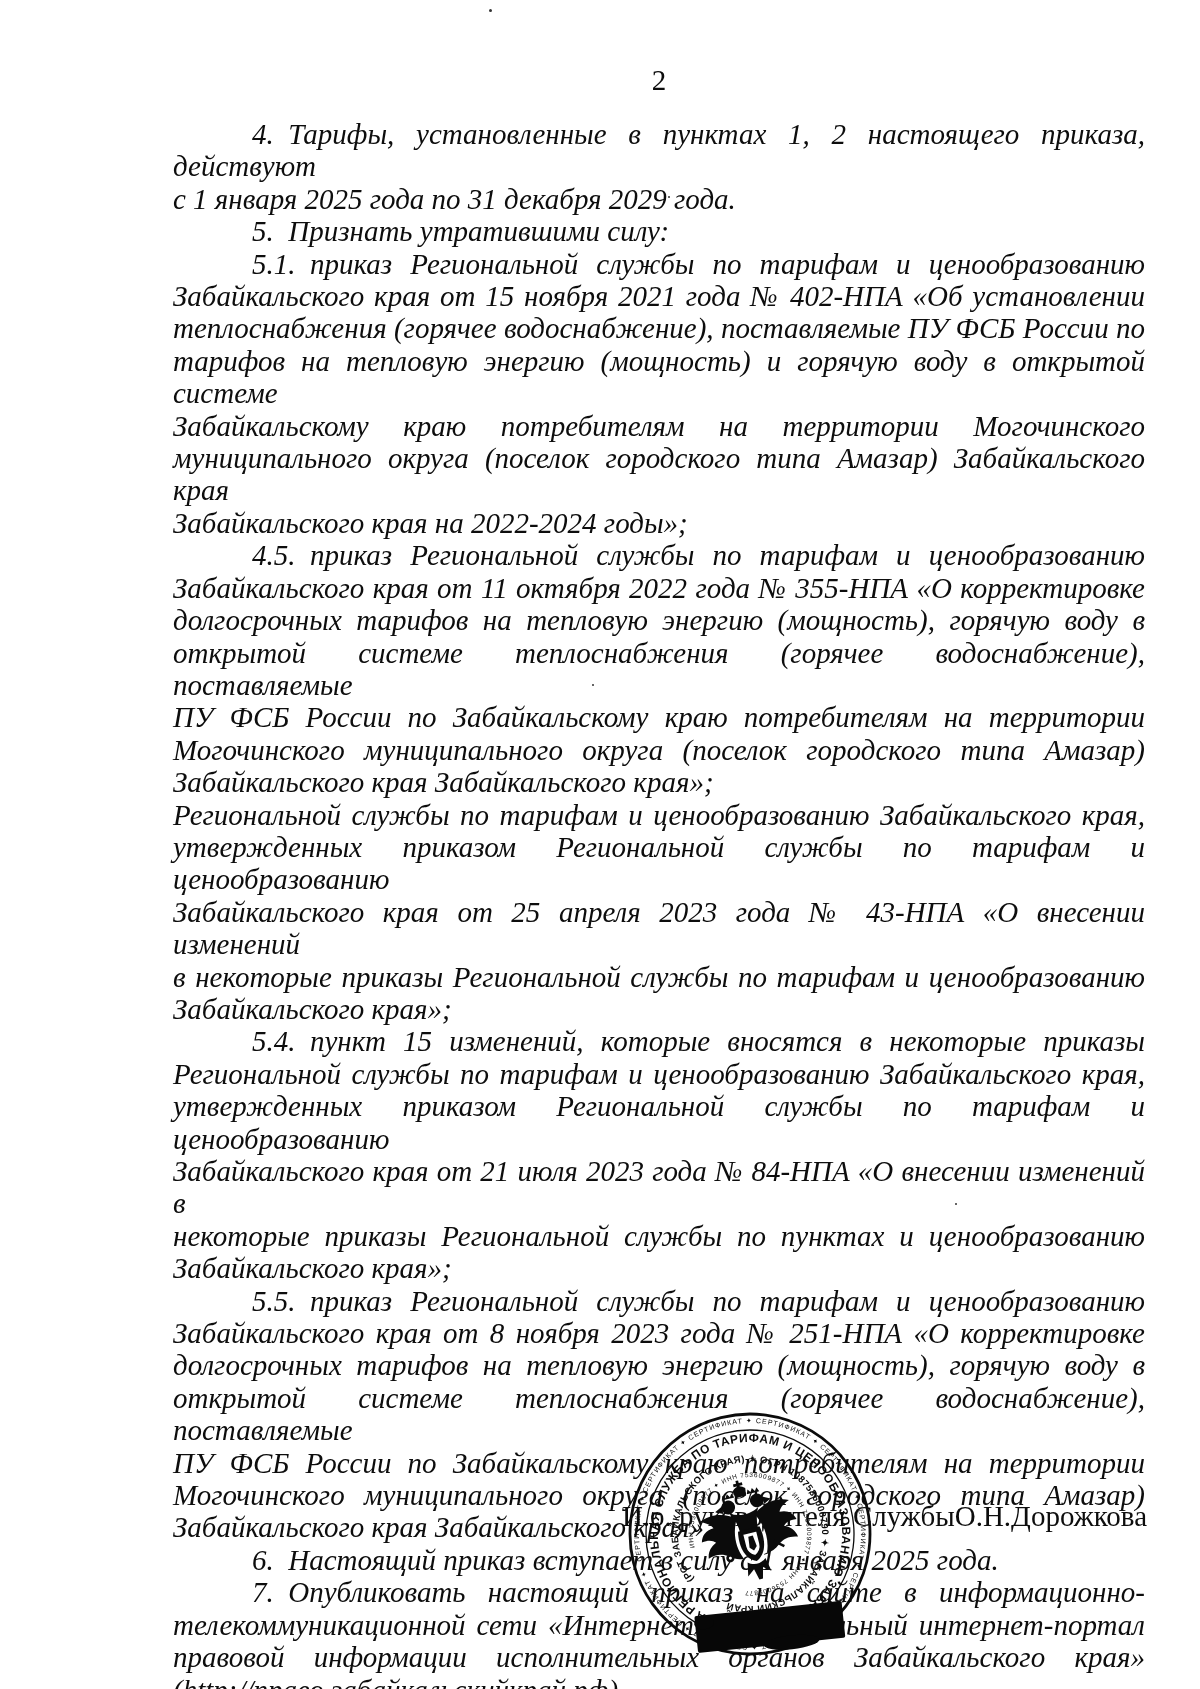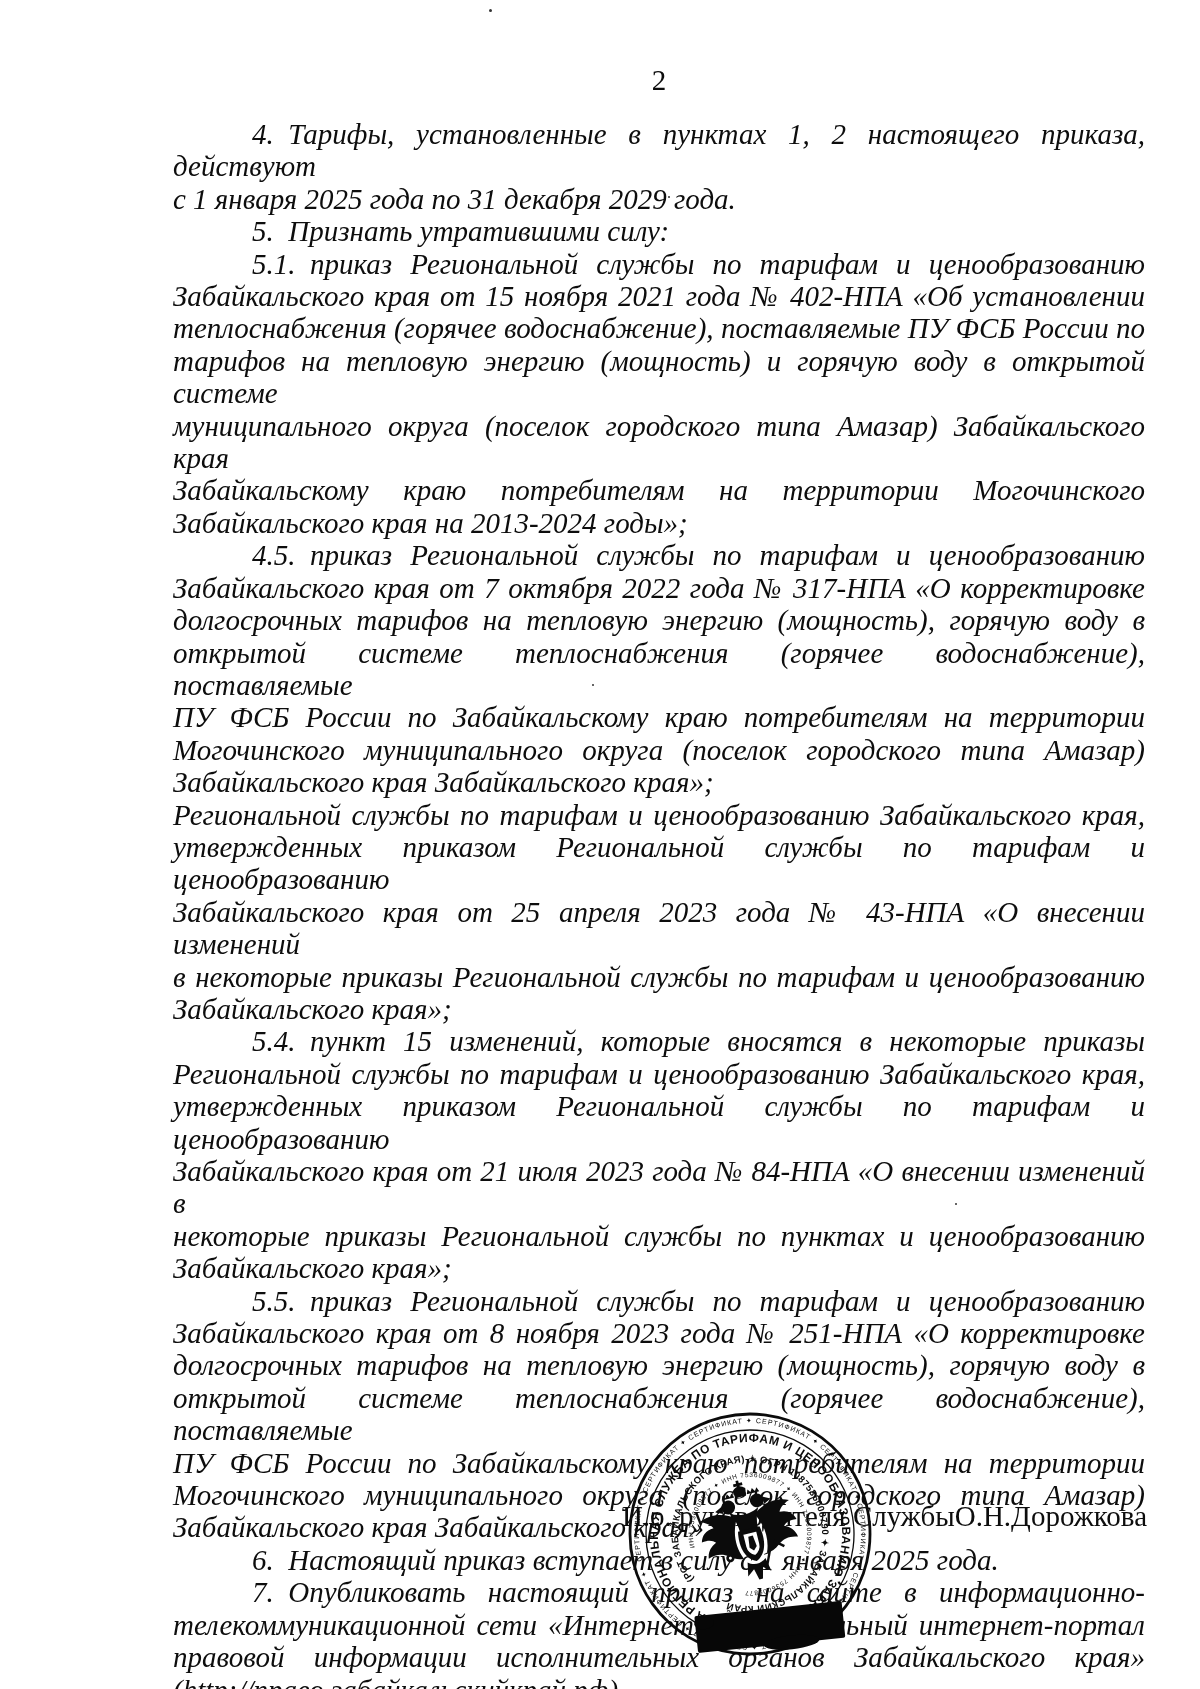--- a/index.html
+++ b/index.html
@@ -34,25 +34,25 @@
   <div class="pageno">2</div>
 
   <div class="content">
       <div class="line first">4. Тарифы, установленные в пунктах 1, 2 настоящего приказа, действуют</div>
       <div class="line last">с 1 января 2025 года по 31 декабря 2029 года.</div>
       <div class="line first last">5. Признать утратившими силу:</div>
       <div class="line first">5.1. приказ Региональной службы по тарифам и ценообразованию</div>
       <div class="line">Забайкальского края от 15 ноября 2021 года № 402-НПА «Об установлении</div>
       <div class="line">теплоснабжения (горячее водоснабжение), поставляемые ПУ ФСБ России по</div>
       <div class="line">тарифов на тепловую энергию (мощность) и горячую воду в открытой системе</div>
+      <div class="line">Забайкальскому краю потребителям на территории Могочинского</div>
       <div class="line">муниципального округа (поселок городского типа Амазар) Забайкальского края</div>
-      <div class="line">Забайкальскому краю потребителям на территории Могочинского</div>
-      <div class="line last">Забайкальского края на 2013-2024 годы»;</div>
+      <div class="line last">Забайкальского края на 2022-2024 годы»;</div>
       <div class="line first">4.5. приказ Региональной службы по тарифам и ценообразованию</div>
-      <div class="line">Забайкальского края от 7 октября 2022 года № 317-НПА «О корректировке</div>
+      <div class="line">Забайкальского края от 11 октября 2022 года № 355-НПА «О корректировке</div>
       <div class="line">долгосрочных тарифов на тепловую энергию (мощность), горячую воду в</div>
       <div class="line">открытой системе теплоснабжения (горячее водоснабжение), поставляемые</div>
       <div class="line">ПУ ФСБ России по Забайкальскому краю потребителям на территории</div>
       <div class="line">Могочинского муниципального округа (поселок городского типа Амазар)</div>
       <div class="line last">Забайкальского края Забайкальского края»;</div>
       <div class="line">Региональной службы по тарифам и ценообразованию Забайкальского края,</div>
       <div class="line">утвержденных приказом Региональной службы по тарифам и ценообразованию</div>
       <div class="line">Забайкальского края от 25 апреля 2023 года № 43-НПА «О внесении изменений</div>
       <div class="line">в некоторые приказы Региональной службы по тарифам и ценообразованию</div>
       <div class="line last">Забайкальского края»;</div>

